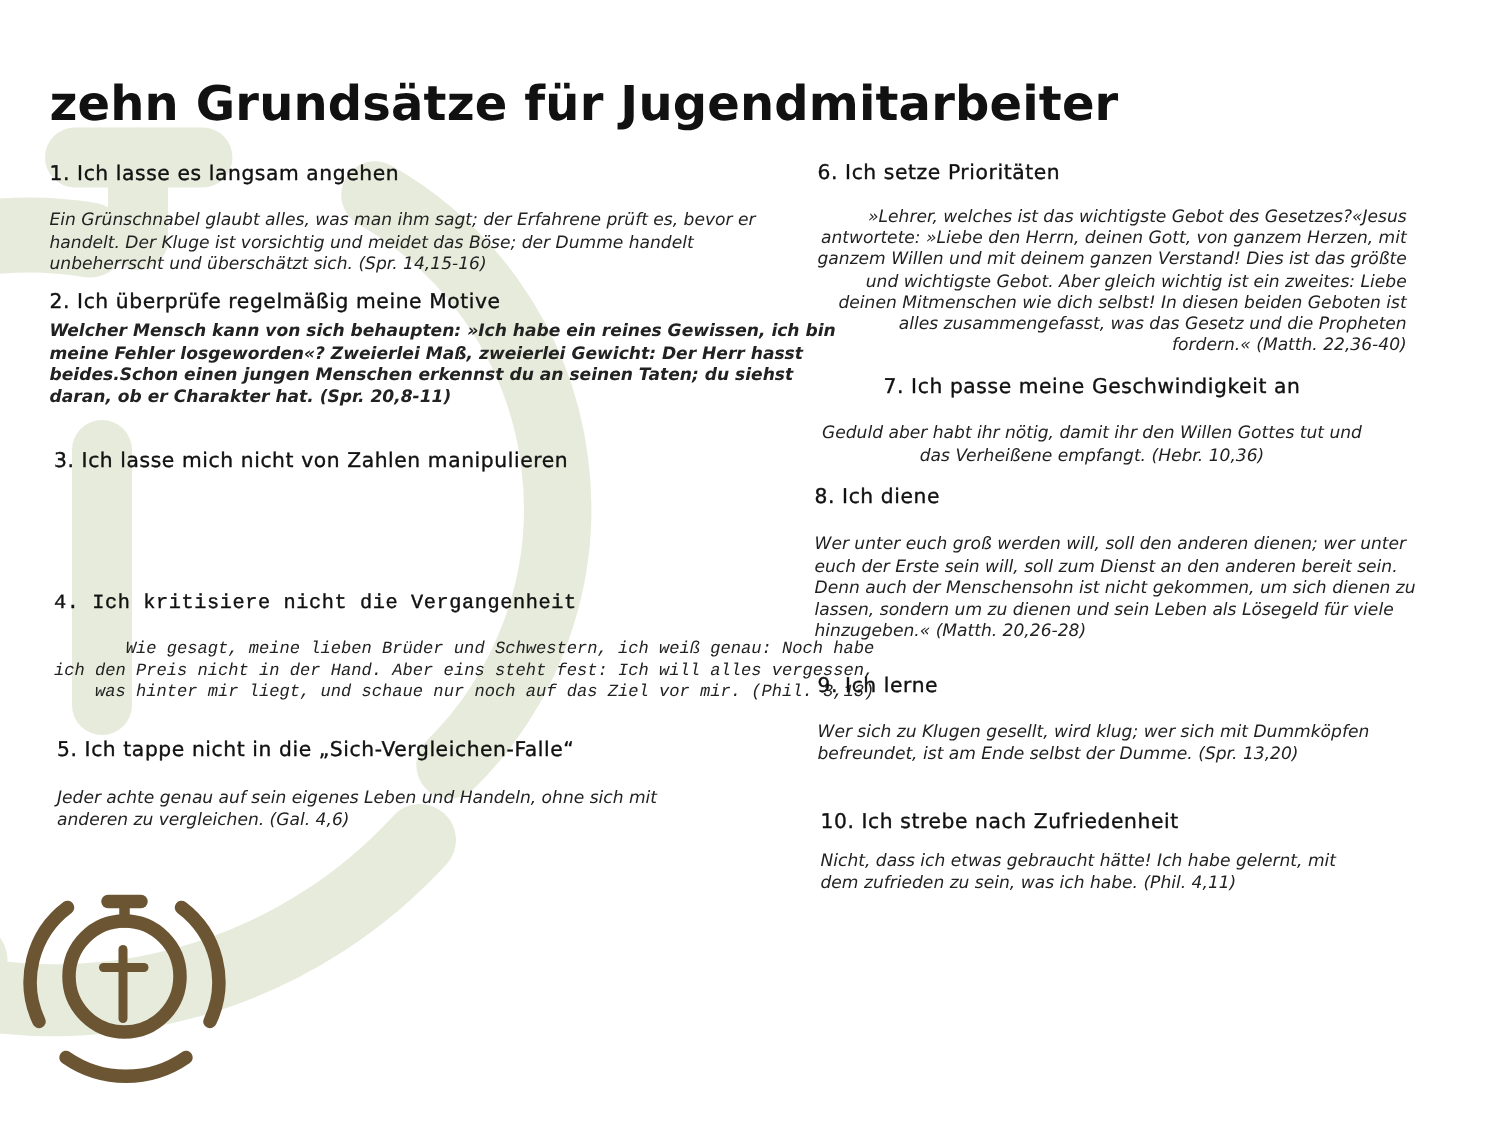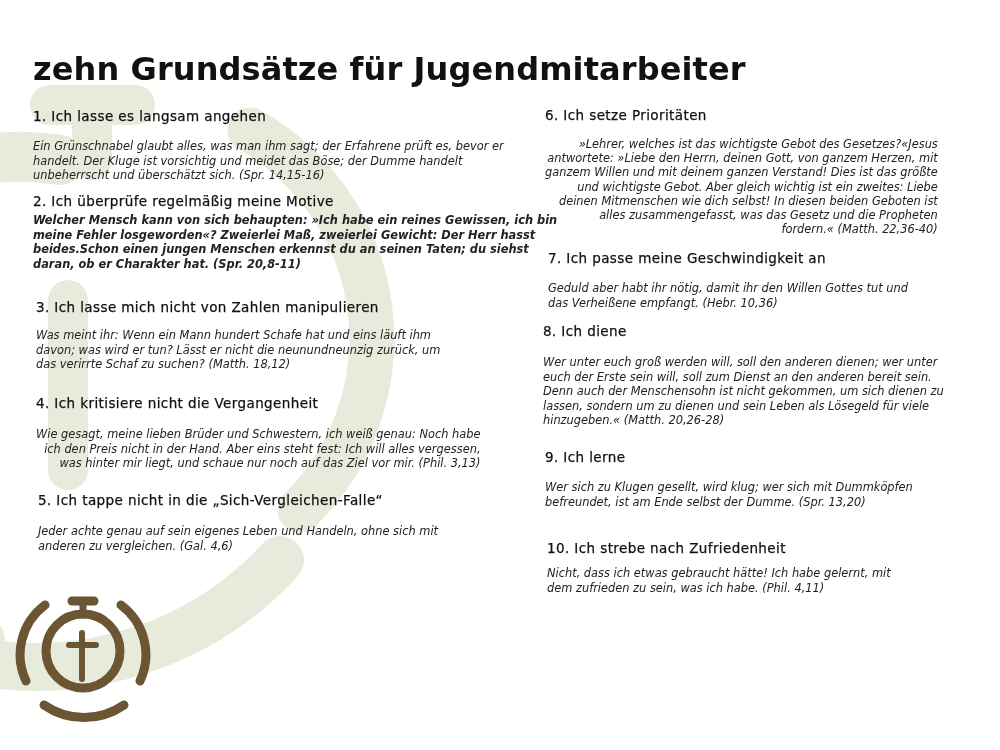--- a/index.html
+++ b/index.html
@@ -57,26 +57,23 @@
 <div class="item" style="left:33px; top:193px;">
   <h2>2. Ich überprüfe regelmäßig meine Motive</h2>
   <p style="margin-top:4px;font-weight:bold;">Welcher Mensch kann von sich behaupten: »Ich habe ein reines Gewissen, ich bin
 meine Fehler losgeworden«? Zweierlei Maß, zweierlei Gewicht: Der Herr hasst
 beides.Schon einen jungen Menschen erkennst du an seinen Taten; du siehst
 daran, ob er Charakter hat. (Spr. 20,8-11)</p>
 </div>
 
 <div class="item" style="left:36px; top:299px;">
   <h2>3. Ich lasse mich nicht von Zahlen manipulieren</h2>
-  <p style="margin-top:13px;">Was meint ihr: Wenn ein Mann hundert Schafe hat und eins läuft ihm
-davon;  was wird er tun? Lässt er nicht die neunundneunzig zurück, um
-das verirrte Schaf zu suchen? (Matth. 18,12)</p>
 </div>
 
-<div class="item" style="left:36px; top:395px;">
+<div class="item" style="left:36px; top:395px;font-family:Liberation Mono, monospace;">
   <h2>4. Ich kritisiere nicht die Vergangenheit</h2>
   <p style="margin-top:16px;text-align:right;">Wie gesagt, meine lieben Brüder und Schwestern, ich weiß genau: Noch habe
 ich den Preis nicht in der Hand. Aber eins steht fest: Ich will alles vergessen,
 was hinter mir liegt, und schaue nur noch auf das Ziel vor mir. (Phil. 3,13)</p>
 </div>
 
 <div class="item" style="left:38px; top:492px;">
   <h2>5. Ich tappe nicht in die „Sich-Vergleichen-Falle“</h2>
   <p style="margin-top:16px;">Jeder achte genau auf sein eigenes Leben und Handeln, ohne sich mit
 anderen zu vergleichen. (Gal. 4,6)</p>
@@ -86,21 +83,21 @@
   <h2>6. Ich setze Prioritäten</h2>
   <p style="margin-top:14px; line-height:14.2px;text-align:right;">»Lehrer, welches ist das wichtigste Gebot des Gesetzes?«Jesus
 antwortete: »Liebe den Herrn, deinen Gott, von ganzem Herzen, mit
 ganzem Willen und mit deinem ganzen Verstand! Dies ist das größte
 und wichtigste Gebot. Aber gleich wichtig ist ein zweites: Liebe
 deinen Mitmenschen wie dich selbst! In diesen beiden Geboten ist
 alles zusammengefasst, was das Gesetz und die Propheten
 fordern.« (Matth. 22,36-40)</p>
 </div>
 
-<div class="item" style="left:548px; top:250px;">
+<div class="item" style="left:548px; top:250px;text-align:center;">
   <h2>7. Ich passe meine Geschwindigkeit an</h2>
   <p style="margin-top:15px;">Geduld aber habt ihr nötig, damit ihr den Willen Gottes tut und
 das Verheißene empfangt. (Hebr. 10,36)</p>
 </div>
 
 <div class="item" style="left:543px; top:323px;">
   <h2>8. Ich diene</h2>
   <p style="margin-top:16px;">Wer unter euch groß werden will, soll den anderen dienen; wer unter
 euch der Erste sein will, soll zum Dienst an den anderen bereit sein.
 Denn auch der Menschensohn ist nicht gekommen, um sich dienen zu

